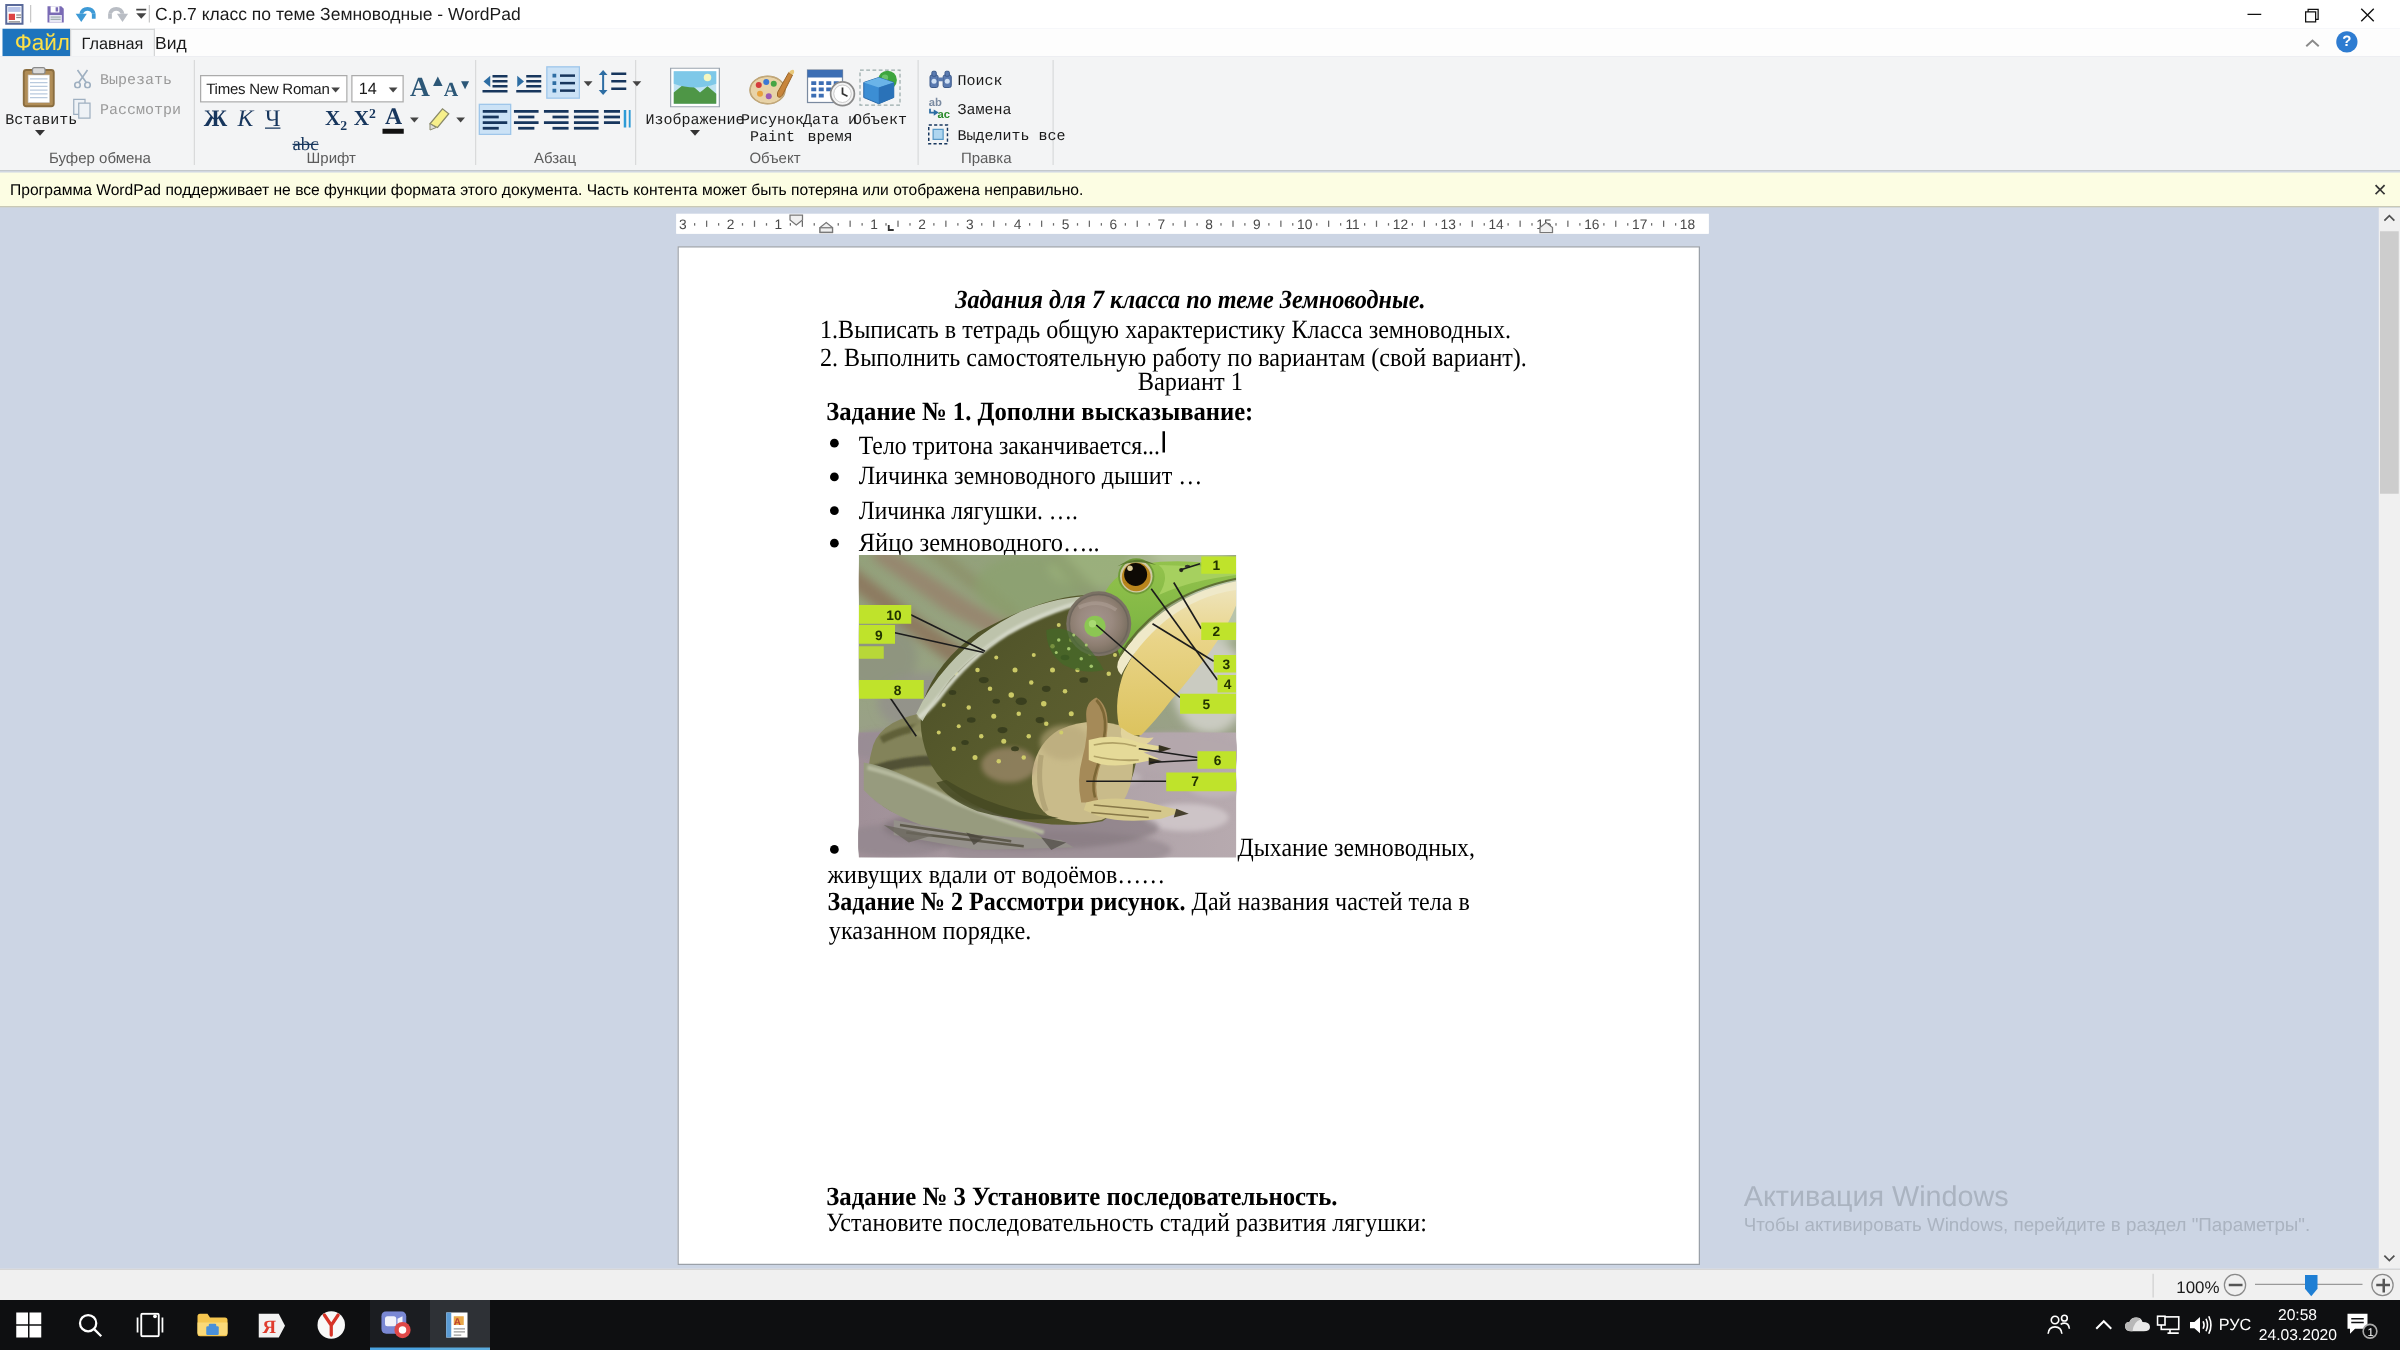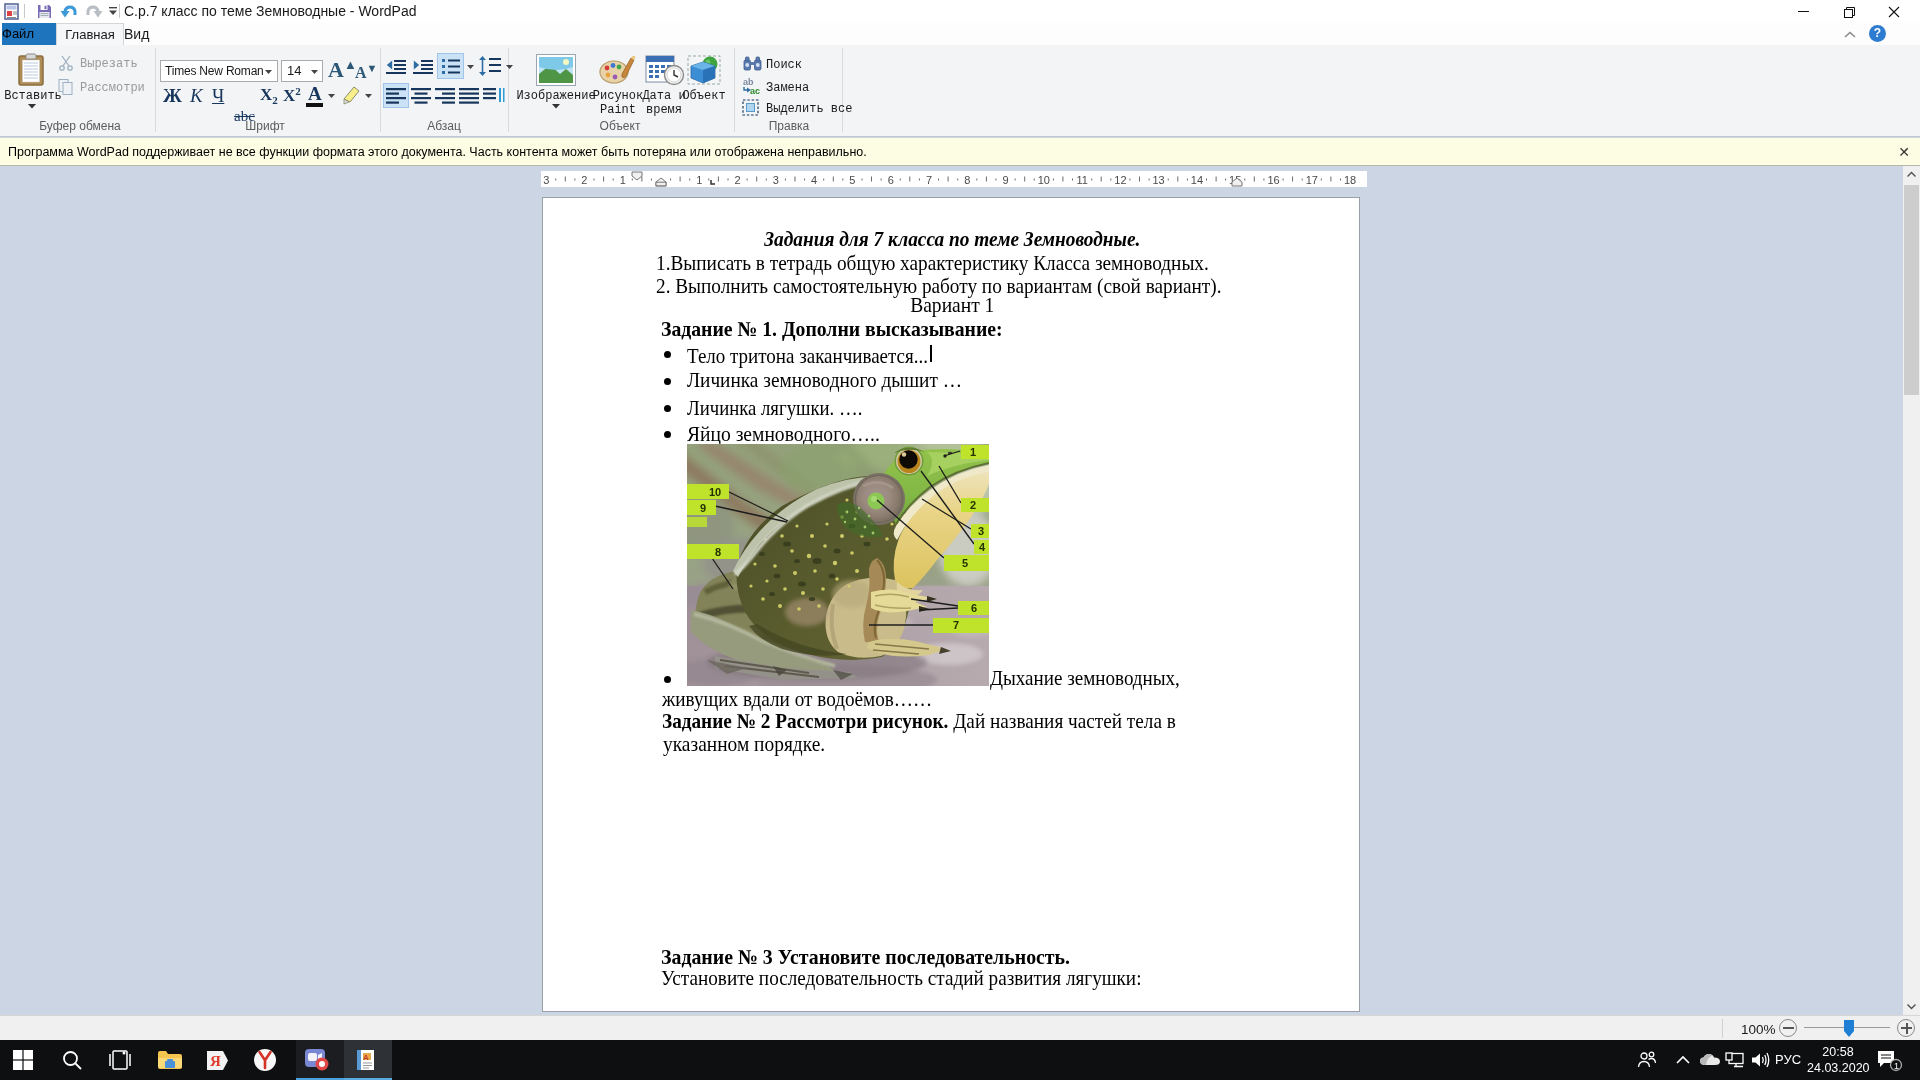--- a/index.html
+++ b/index.html
@@ -3,21 +3,21 @@
 <style>
 *{margin:0;padding:0;box-sizing:border-box;}
 html,body{width:1920px;height:1080px;overflow:hidden;font-family:"Liberation Sans",sans-serif;}
 .abs{position:absolute;}
 #app{position:relative;width:1920px;height:1080px;background:#ccd5e4;}
 
 #titlebar{position:absolute;left:0;top:0;width:1920px;height:23px;background:#fff;}
 #title-text{position:absolute;left:124px;top:3px;font-size:14px;color:#1a1a1a;}
 
 #tabrow{position:absolute;left:0;top:23px;width:1920px;height:22px;background:#fdfdfd;}
-#tab-file{position:absolute;left:2px;top:0;width:54px;height:22px;background:#1e74bd;color:#000000;font-size:13px;text-align:left;line-height:22px;}
+#tab-file{position:absolute;left:2px;top:0;width:54px;height:22px;background:#1e74bd;color:#fde047;font-size:18px;text-align:right;line-height:22px;}
 #tab-home{position:absolute;left:56px;top:0;width:68px;height:22px;background:#f6f7f8;border:1px solid #d4d5d6;border-bottom:none;color:#1a1a1a;font-size:13px;text-align:center;line-height:22px;}
 #tab-view{position:absolute;left:124px;top:0;width:60px;height:22px;color:#1a1a1a;font-size:14px;text-align:left;line-height:22px;}
 
 #ribbon{position:absolute;left:0;top:45px;width:1920px;height:92px;background:#f3f4f5;border-bottom:1px solid #c3c8cc;}
 .gsep{position:absolute;top:3px;width:1px;height:84px;background:#d9dadb;}
 .glabel{position:absolute;top:74px;font-size:12px;color:#5c5c5c;text-align:center;}
 .rbtn-label{font-size:12px;color:#1a1a1a;font-family:Liberation Mono, monospace;}
 
 #warnbar{position:absolute;left:0;top:138px;width:1920px;height:28px;background:#fcfde3;border-bottom:1px solid #b8b8a8;}
 #warnbar .txt{position:absolute;left:8px;top:7px;font-size:12.5px;color:#000;}
@@ -713,20 +713,24 @@
   </svg>
 
   <div class="abs" style="left:121px;top:478px;width:7px;height:7px;border-radius:50%;background:#000;"></div>
   <div class="dt" style="left:447px;top:468px"><span style="display:inline-block;transform:scaleX(0.908);transform-origin:0 0;">Дыхание земноводных,</span></div>
   <div class="dt" style="left:119px;top:489px"><span style="display:inline-block;transform:scaleX(0.914);transform-origin:0 0;">живущих вдали от водоёмов……</span></div>
   <div class="dt" style="left:119px;top:511px"><span style="display:inline-block;transform:scaleX(0.916);transform-origin:0 0;"><b>Задание № 2 Рассмотри рисунок.</b> Дай названия частей тела в</span></div>
   <div class="dt" style="left:120px;top:534px"><span style="display:inline-block;transform:scaleX(0.925);transform-origin:0 0;">указанном порядке.</span></div>
   <div class="dt" style="left:118px;top:747px;font-weight:bold"><span style="display:inline-block;transform:scaleX(0.944);transform-origin:0 0;">Задание № 3 Установите последовательность.</span></div>
   <div class="dt" style="left:118px;top:768px"><span style="display:inline-block;transform:scaleX(0.914);transform-origin:0 0;">Установите последовательность стадий развития лягушки:</span></div>
 </div>
+  <div id="watermark">
+    <div style="font-size:23px;">Активация Windows</div>
+    <div style="font-size:15px;margin-top:1px;">Чтобы активировать Windows, перейдите в раздел "Параметры".</div>
+  </div>
   <div id="vscroll">
     <svg class="abs" style="left:0;top:0" width="17" height="17">
           <path d="M4.5 10.5 L8.5 6.5 L12.5 10.5" fill="none" stroke="#505050" stroke-width="1.4"></path>
         </svg>
     <div id="vthumb"></div>
     <svg class="abs" style="left:0;top:832px" width="17" height="17">
           <path d="M4.5 6.5 L8.5 10.5 L12.5 6.5" fill="none" stroke="#505050" stroke-width="1.4"></path>
         </svg>
   </div>
 </div>

